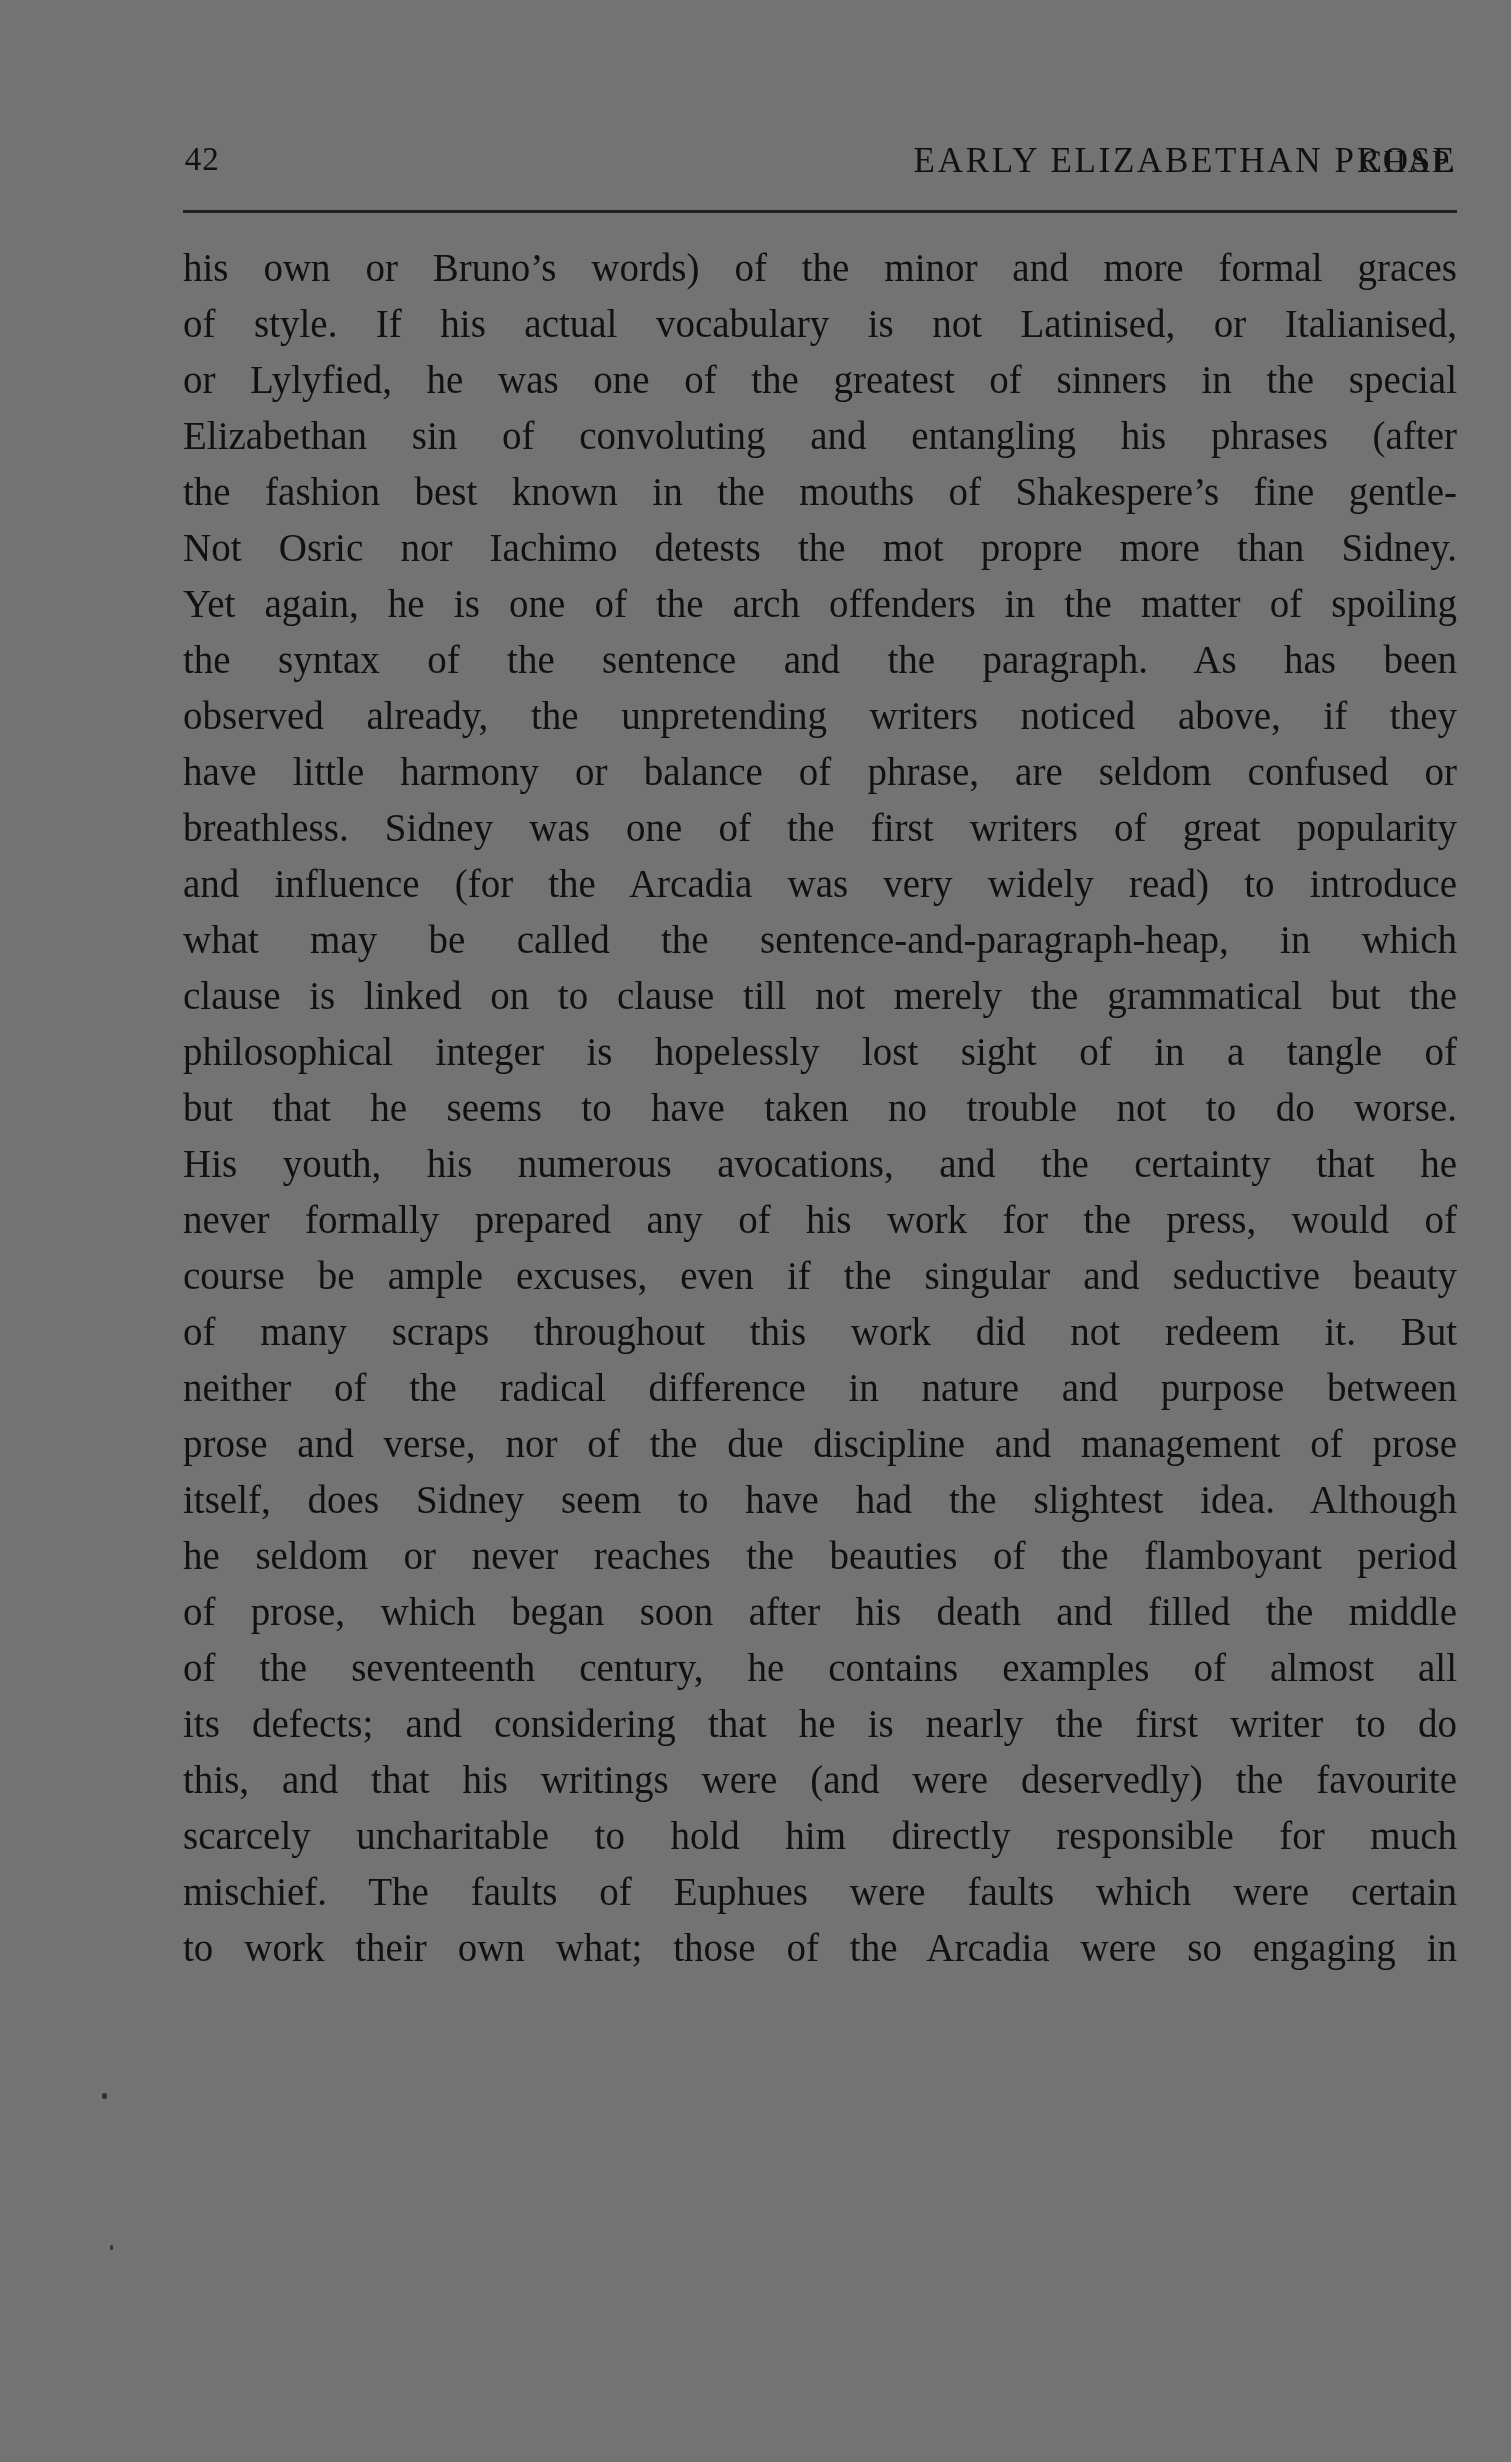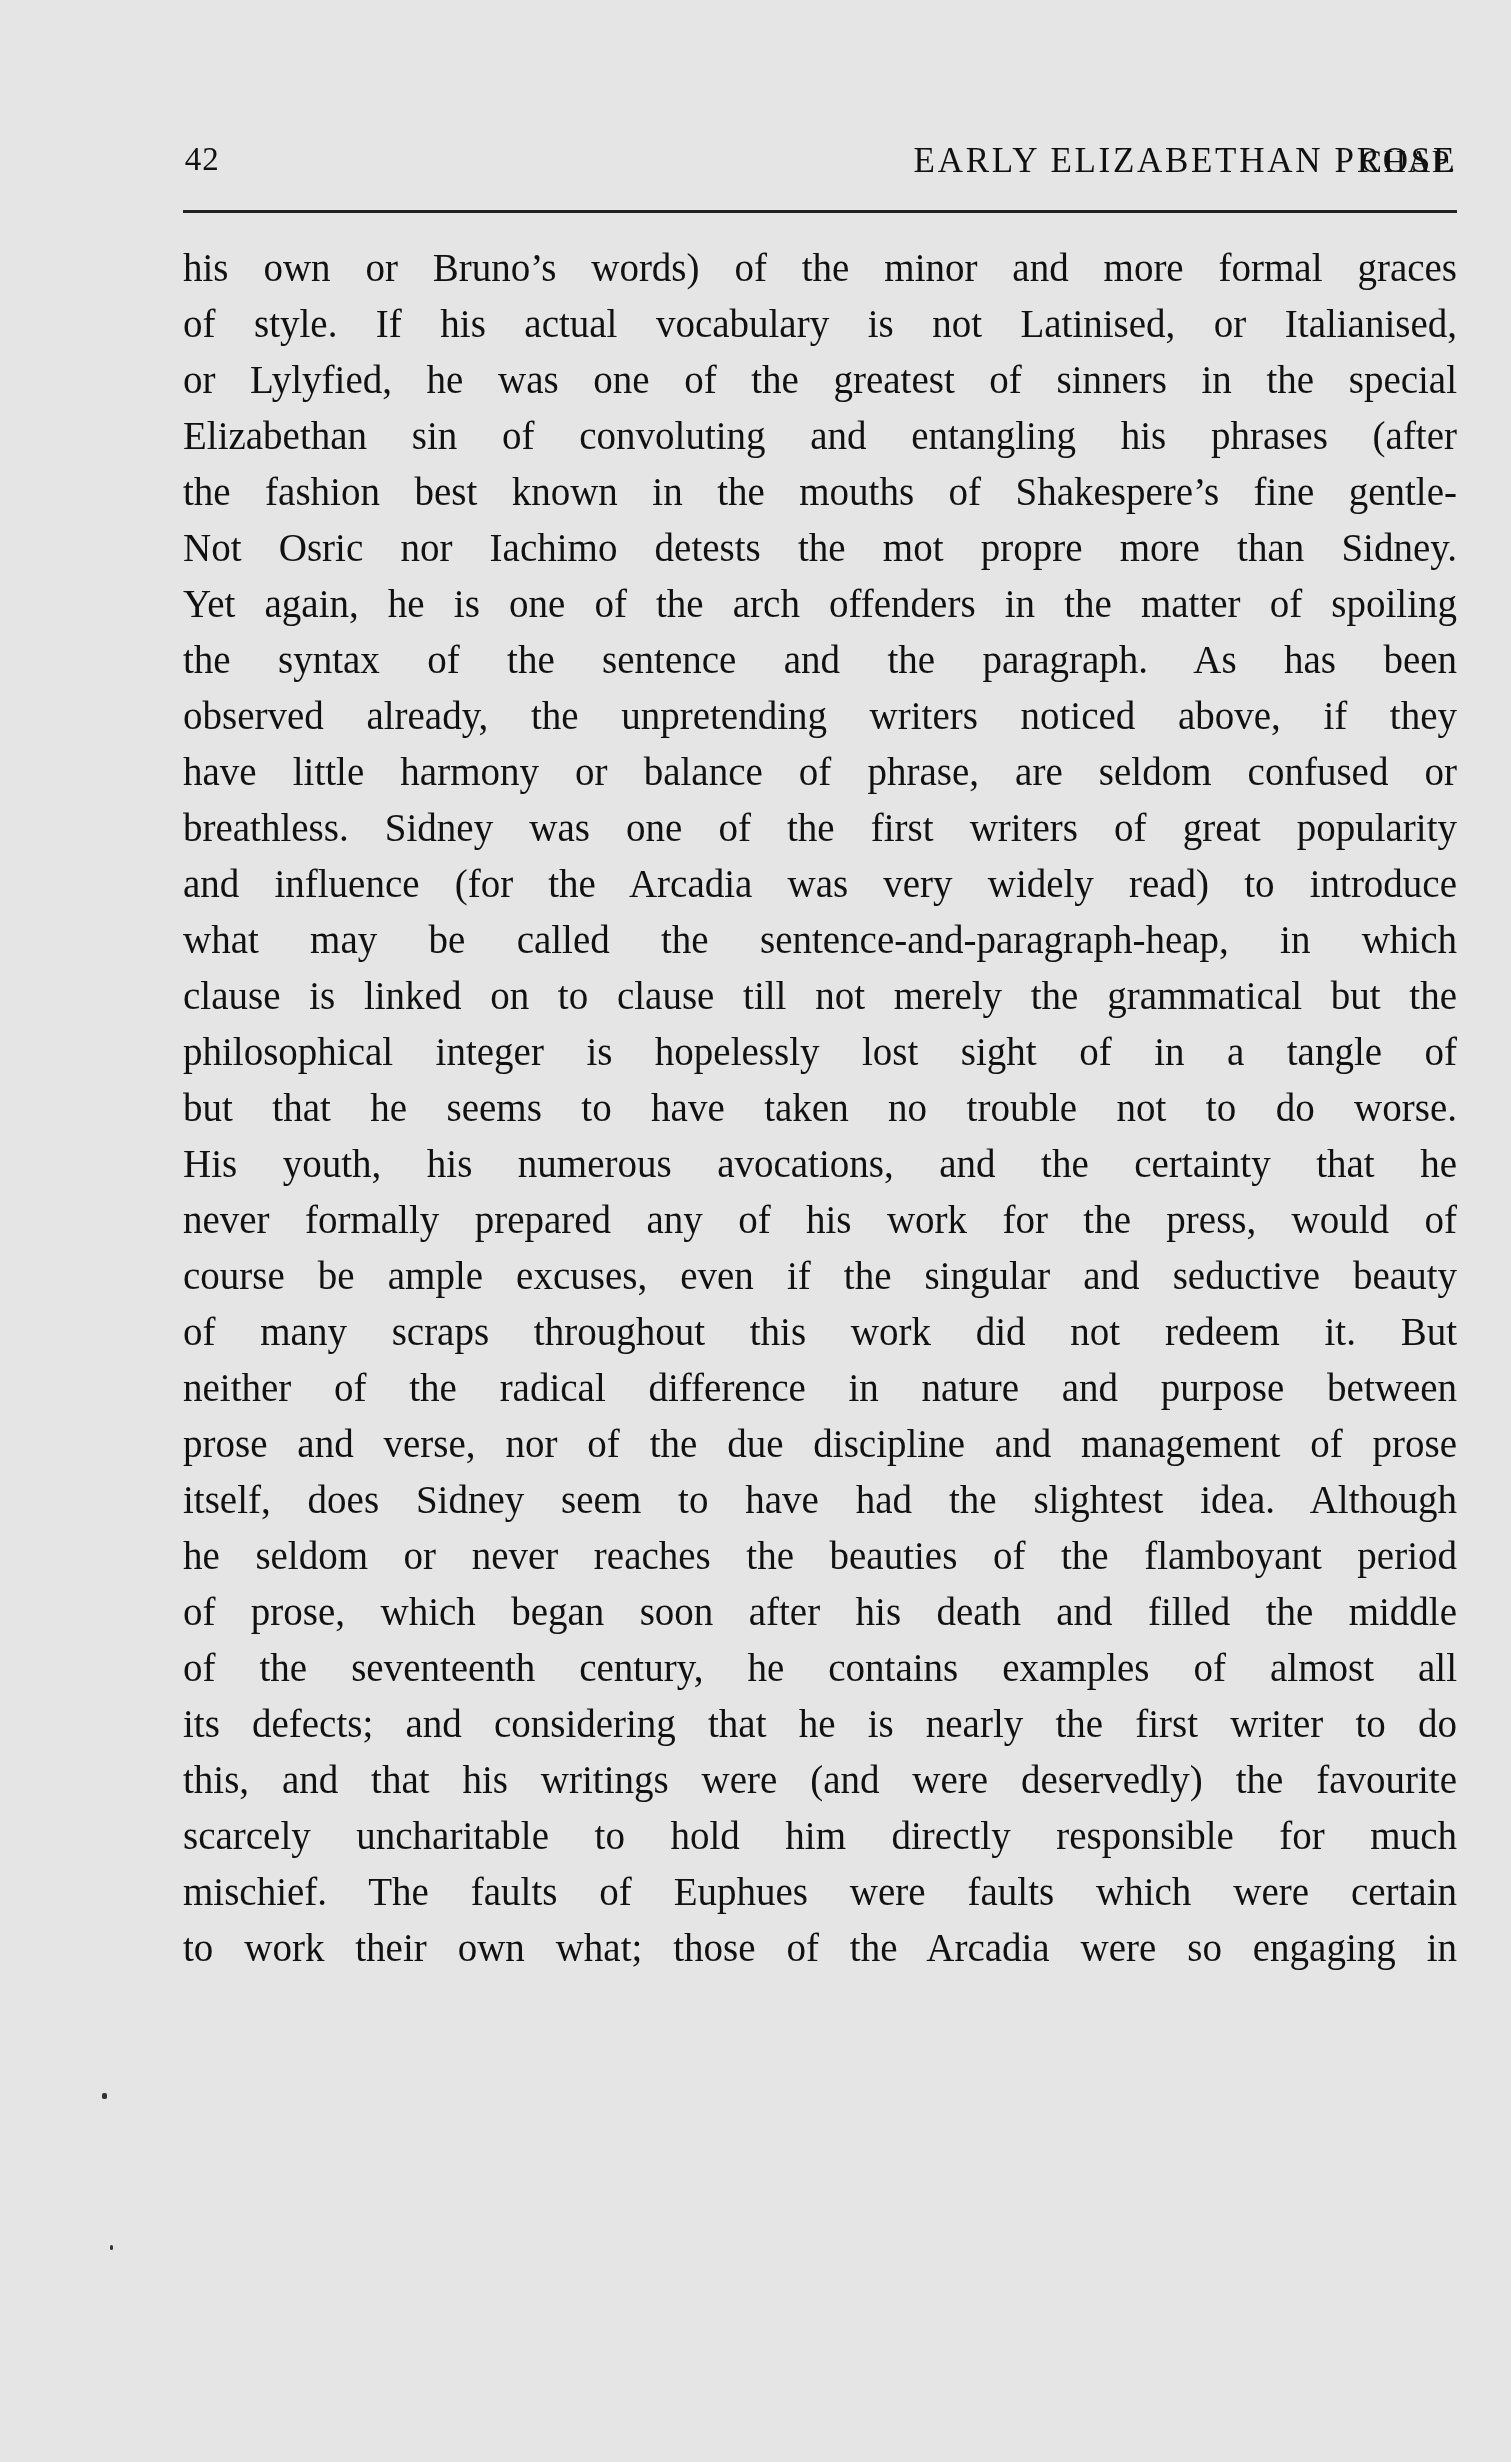--- a/index.html
+++ b/index.html
@@ -1,17 +1,17 @@
 <!DOCTYPE html>
 <html style="font-size:14.6px"><head>
 <meta charset="utf-8">
 <style>
   html, body { margin: 0; padding: 0; background: #ffffff; }
   body { width: 1512px; height: 2462px; position: relative; overflow: hidden; }
-  .page { position: absolute; left: 0; top: 0; width: 1512px; height: 2462px; background: #e5e5e5; color: #111; }
+  .page { position: absolute; left: 0; top: 0; width: 1512px; height: 2462px; background: #737373; color: #111; }
   .running-head {
     position: absolute; left: 183px; top: 137px; width: 1274px; height: 46px;
     font-family: "Liberation Serif", serif; font-size: 35px; letter-spacing: 0.9px;
   }
   .running-head .pg { position: absolute; left: 1.8px; top: 3.7px; font-size: 33px; }
   .running-head .title { position: absolute; left: 0; right: 0; text-align: right; top: 3.7px; letter-spacing: 2.7px; }
   .running-head .chap { position: absolute; right: 0; top: 7.3px; font-size: 31px; letter-spacing: 1.8px; }
   .rule { position: absolute; left: 183px; top: 210px; width: 1274px; height: 2.7px; background: #222; }
   .body-text {
     position: absolute; left: 183px; top: 240px; width: 1274px;

